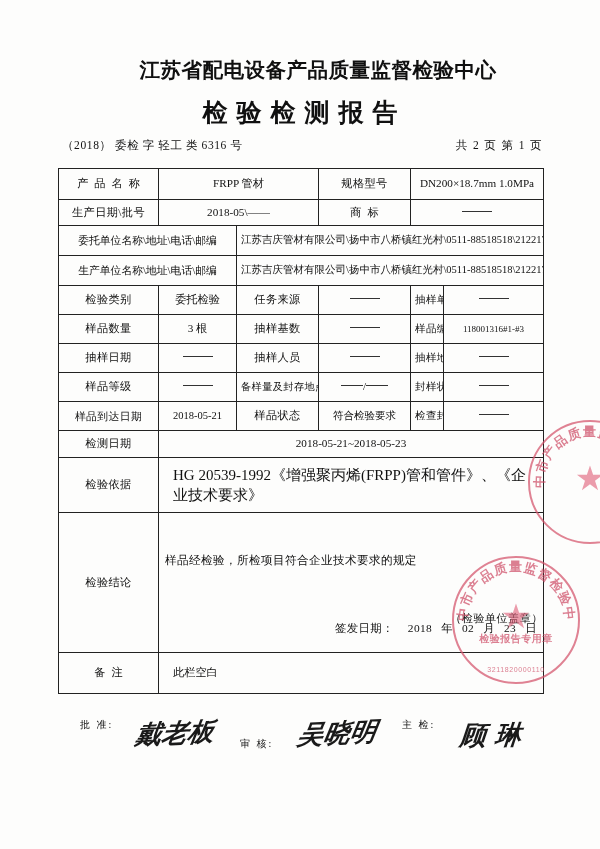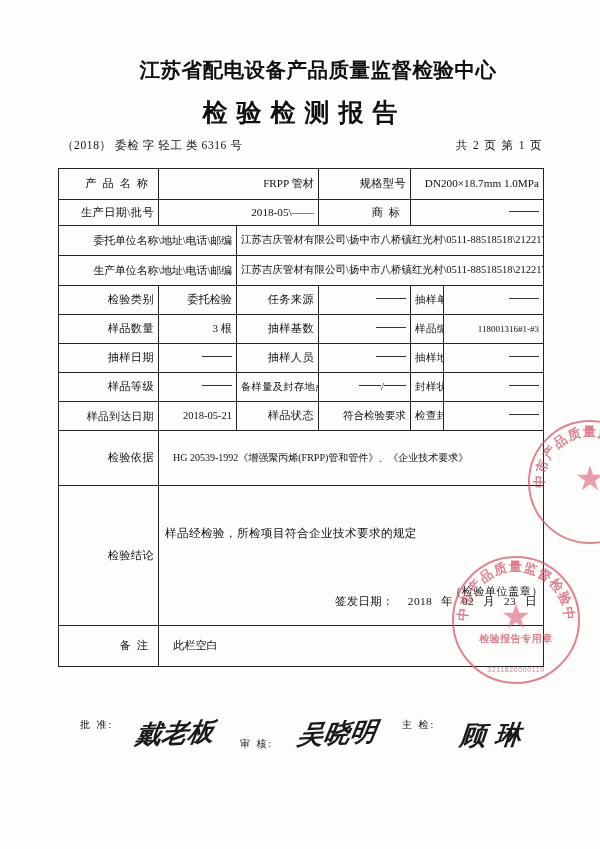--- a/index.html
+++ b/index.html
@@ -70,21 +70,21 @@
     top: 168px;
     width: 485px;
     border-collapse: collapse;
     table-layout: fixed;
     background: transparent;
   }
   .report-table td {
     border: 1px solid #222;
     font-size: 11.2px;
     padding: 0 4px;
-    text-align: right;
+    text-align: center;
     vertical-align: middle;
     line-height: 1.35;
     white-space: nowrap;
     overflow: hidden;
   }
   .report-table td.lbl {
     letter-spacing: 0.4px;
   }
   .report-table td.lbl-wide {
     letter-spacing: 0px;
@@ -324,24 +324,28 @@
 
       <tr style="height:29px">
         <td class="lbl" style="font-size:10.8px">样品到达日期</td>
         <td style="font-size:10.5px">2018-05-21</td>
         <td class="lbl">样品状态</td>
         <td style="font-size:10.5px">符合检验要求</td>
         <td class="lbl" style="font-size:10.5px">检查封样人员</td>
         <td><span class="dash"></span></td>
       </tr>
 
+      <tr style="height:27px">
+        <td class="lbl">检测日期</td>
+        <td colspan="5">2018-05-21~2018-05-23</td>
+      </tr>
 
       <tr style="height:55px">
         <td class="lbl">检验依据</td>
-        <td colspan="5" class="left" style="font-size:10px">HG 20539-1992《增强聚丙烯(FRPP)管和管件》、《企业技术要求》</td>
+        <td colspan="5" class="left" style="font-size:15px">HG 20539-1992《增强聚丙烯(FRPP)管和管件》、《企业技术要求》</td>
       </tr>
 
       <tr style="height:140px">
         <td class="lbl">检验结论</td>
         <td colspan="5" class="left" style="padding:0">
           <div class="concl-wrap">
             <div class="concl-text">样品经检验，所检项目符合企业技术要求的规定</div>
             <div class="seal-label">（检验单位盖章）</div>
             <div class="issue-date">
               <span>签发日期：</span><span class="gap"></span><span>2018</span><span class="gap-s"></span><span>年</span><span class="gap-s"></span><span>02</span><span class="gap-s"></span><span>月</span><span class="gap-s"></span><span>23</span><span class="gap-s"></span><span>日</span>

